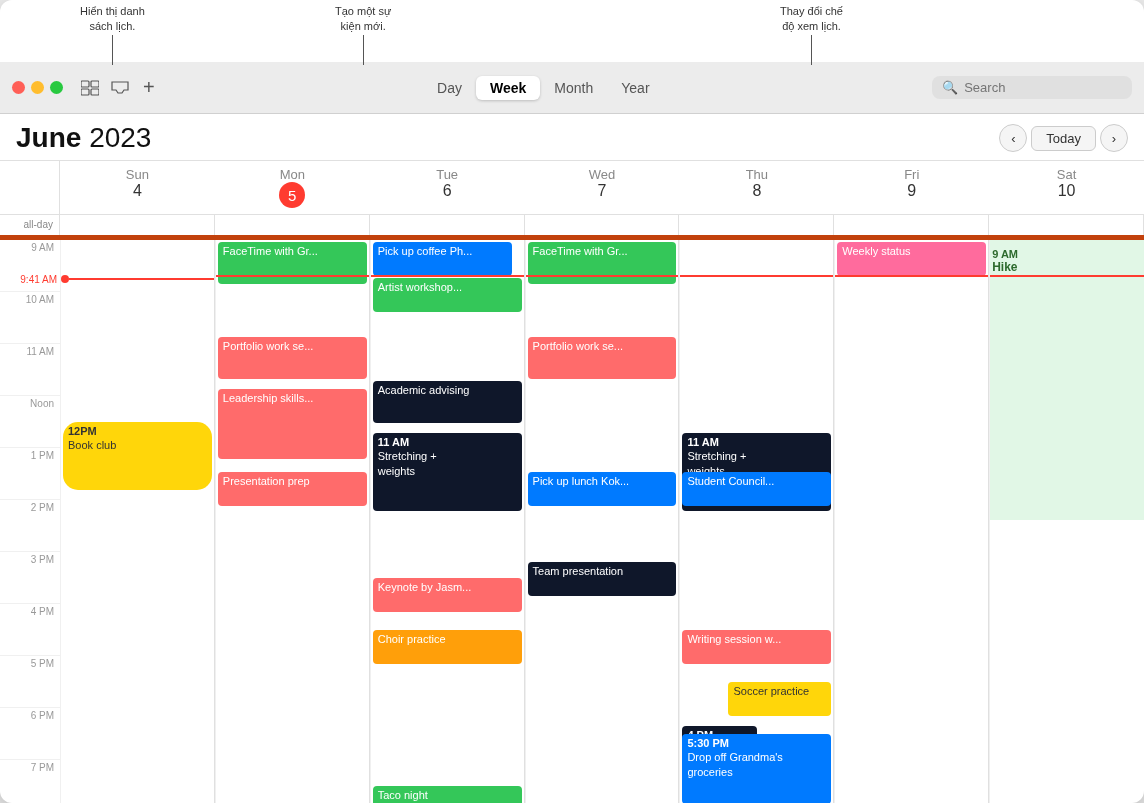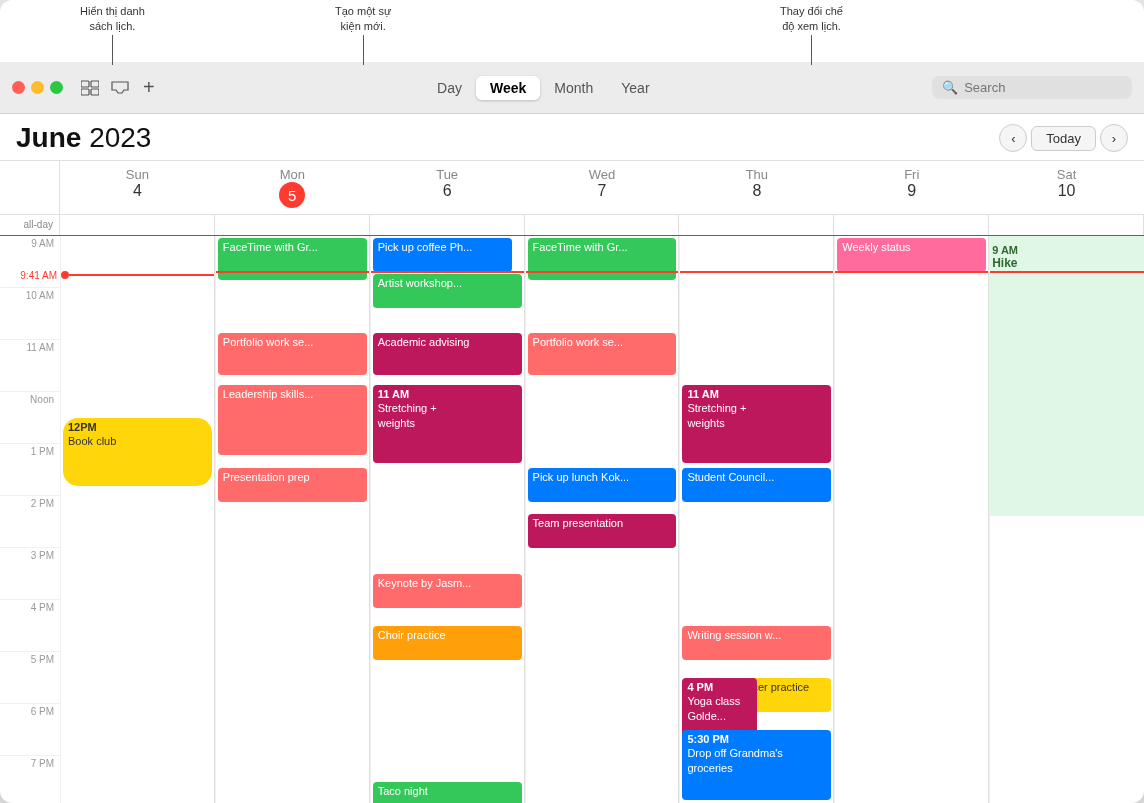--- a/index.html
+++ b/index.html
@@ -222,21 +222,21 @@
     .day-header-spacer { border-right: 1px solid #e0e0e0; }
     .cal-body {
       flex: 1;
       overflow-y: auto;
       display: flex;
       flex-direction: column;
     }
     .allday-row {
       display: grid;
       grid-template-columns: 60px repeat(7, 1fr);
-      border-bottom: 1px solid #c2410c;
+      border-bottom: 5px solid #c2410c;
       flex-shrink: 0;
     }
     .allday-label {
       font-size: 10px;
       color: #888;
       padding: 4px 6px;
       text-align: right;
       border-right: 1px solid #e0e0e0;
     }
     .allday-cell {
@@ -277,21 +277,21 @@
       border-radius: 4px;
       padding: 2px 5px;
       font-size: 11px;
       overflow: hidden;
       cursor: pointer;
       line-height: 1.3;
     }
     .event-green { background: #34c759; color: #fff; }
     .event-red { background: #ff6b6b; color: #fff; }
     .event-pink { background: #ff6b9d; color: #fff; }
-    .event-blue { background: #be185d; color: #fff; }
+    .event-blue { background: #0f172a; color: #fff; margin-top: 44px; }
     .event-blue-dark { background: #007aff; color: #fff; }
     .event-yellow { background: #ffd60a; color: #333; }
     .event-orange { background: #ff9f0a; color: #fff; }
     .col-wrapper {
       position: relative;
       height: 100%;
     }
   </style>
 </head>
 <body>

